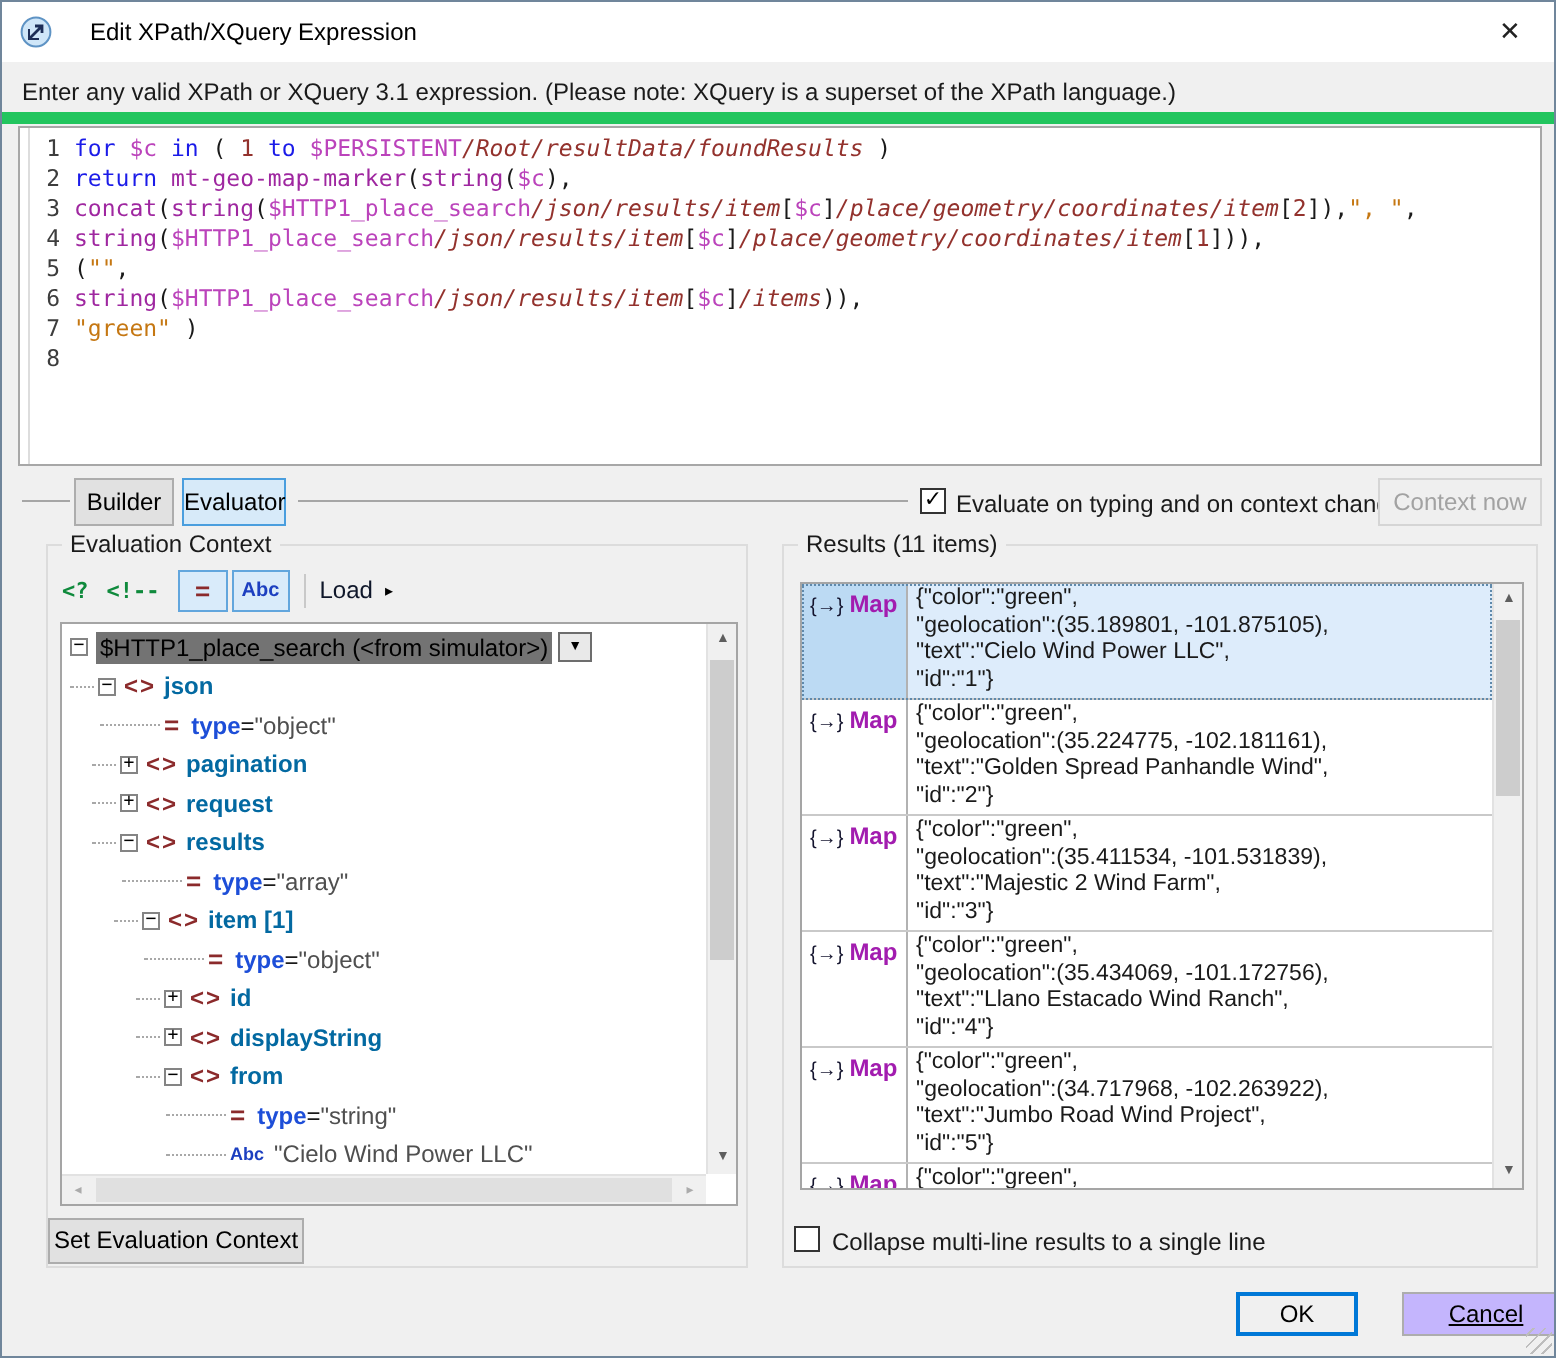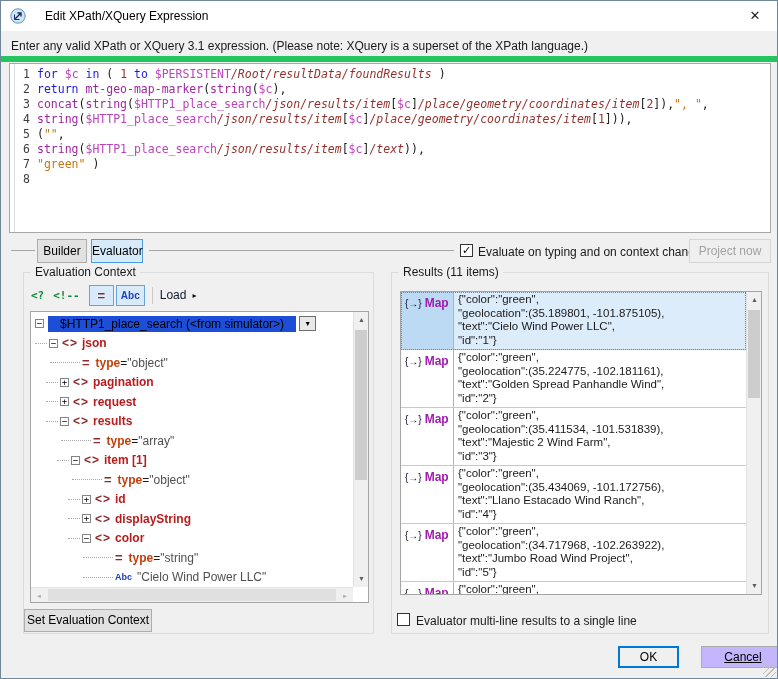--- a/index.html
+++ b/index.html
@@ -51,23 +51,23 @@
   
   .treebox { position:absolute; left:6px; top:38px; width:339px; height:292px; background:#fff; border:1px solid #a5a5a5; overflow:hidden; }
   .tree-rows { position:absolute; left:0; top:2px; right:15px; bottom:15px; overflow:hidden; }
   .tree-row { height:19.5px; display:flex; align-items:center; white-space:nowrap; font-size:12px; }
   .leader { display:inline-block; height:1px; border-top:1px dotted #a8a8a8; width:12px; flex:none; margin-right:2px; }
   .leader.long { width:30px; }
   .expander { flex:none; width:9px; height:9px; border:1px solid #848484; background:#fff; font-size:9px; line-height:7px; text-align:center; color:#000; margin-right:4px; font-family:"DejaVu Sans Mono",monospace; }
   .icon-el { flex:none; color:#8b2a2b; font-weight:bold; font-size:12px; margin-right:4px; letter-spacing:1px; }
   .icon-attr { flex:none; color:#8b2a2b; font-weight:bold; font-size:13px; margin-right:6px; }
   .icon-abc { flex:none; color:#1c3fc0; font-weight:bold; font-size:9px; margin-right:5px; }
-  .lbl-root { color:#000; background:#1d4ed8; padding:1px 12px; }
-  .lbl-element { color:#b91c1c; font-weight:bold; }
-  .lbl-attr { color:#c2410c; font-weight:bold; }
+  .lbl-root { color:#000; background:#737373; padding:1px 2px; }
+  .lbl-element { color:#0369a1; font-weight:bold; }
+  .lbl-attr { color:#1d4ed8; font-weight:bold; }
   .attr-eq { color:#1a1a1a; }
   .attr-val, .lbl-text { color:#4f4f4f; }
   .combo-btn { flex:none; width:17px; height:15px; margin-left:3px; border:1px solid #6d6d6d; background:#e9e9e9; font-size:7px; line-height:13px; text-align:center; color:#000; }
 
   
   .vscroll { position:absolute; right:0; top:0; width:15px; background:#f0f0f0; border-left:1px solid #e2e2e2; }
   .hscroll { position:absolute; left:0; bottom:0; right:15px; height:15px; background:#f0f0f0; border-top:1px solid #e2e2e2; }
   .sb-arrow { position:absolute; width:15px; height:16px; font-size:7px; text-align:center; line-height:16px; color:#5e5e5e; }
   .sb-arrow.pale { color:#ababab; }
   .sb-thumb { position:absolute; background:#cdcdcd; }
@@ -109,33 +109,33 @@
   <div class="instruction">Enter any valid XPath or XQuery 3.1 expression. (Please note: XQuery is a superset of the XPath language.)</div>
 
   <div class="editor">
     <div class="editor-margin"></div>
     <div id="code-lines">
         <div class="code-line"><span class="gutter">1</span><span class="seg-kw">for </span><span class="seg-var">$c</span><span class="seg-kw"> in </span><span class="seg-pun">( </span><span class="seg-num">1</span><span class="seg-kw"> to </span><span class="seg-var">$PERSISTENT</span><span class="seg-path">/Root/resultData/foundResults</span><span class="seg-pun"> )</span></div>
         <div class="code-line"><span class="gutter">2</span><span class="seg-kw">return </span><span class="seg-fn">mt-geo-map-marker</span><span class="seg-pun">(</span><span class="seg-fn">string</span><span class="seg-pun">(</span><span class="seg-var">$c</span><span class="seg-pun">),</span></div>
         <div class="code-line"><span class="gutter">3</span><span class="seg-fn">concat</span><span class="seg-pun">(</span><span class="seg-fn">string</span><span class="seg-pun">(</span><span class="seg-var">$HTTP1_place_search</span><span class="seg-path">/json/results/item</span><span class="seg-pun">[</span><span class="seg-var">$c</span><span class="seg-pun">]</span><span class="seg-path">/place/geometry/coordinates/item</span><span class="seg-pun">[</span><span class="seg-num">2</span><span class="seg-pun">]),</span><span class="seg-str">", "</span><span class="seg-pun">,</span></div>
         <div class="code-line"><span class="gutter">4</span><span class="seg-fn">string</span><span class="seg-pun">(</span><span class="seg-var">$HTTP1_place_search</span><span class="seg-path">/json/results/item</span><span class="seg-pun">[</span><span class="seg-var">$c</span><span class="seg-pun">]</span><span class="seg-path">/place/geometry/coordinates/item</span><span class="seg-pun">[</span><span class="seg-num">1</span><span class="seg-pun">])),</span></div>
         <div class="code-line"><span class="gutter">5</span><span class="seg-pun">(</span><span class="seg-str">""</span><span class="seg-pun">,</span></div>
-        <div class="code-line"><span class="gutter">6</span><span class="seg-fn">string</span><span class="seg-pun">(</span><span class="seg-var">$HTTP1_place_search</span><span class="seg-path">/json/results/item</span><span class="seg-pun">[</span><span class="seg-var">$c</span><span class="seg-pun">]</span><span class="seg-path">/text</span><span class="seg-pun">)),</span></div>
+        <div class="code-line"><span class="gutter">6</span><span class="seg-fn">string</span><span class="seg-pun">(</span><span class="seg-var">$HTTP1_place_search</span><span class="seg-path">/json/results/item</span><span class="seg-pun">[</span><span class="seg-var">$c</span><span class="seg-pun">]</span><span class="seg-path">/items</span><span class="seg-pun">)),</span></div>
         <div class="code-line"><span class="gutter">7</span><span class="seg-str">"green"</span><span class="seg-pun"> )</span></div>
         <div class="code-line"><span class="gutter">8</span></div>
       </div>
   </div>
 
   <div class="hrule" style="left:10px; top:249px; width:24px;"></div>
   <div class="btn btn-builder">Builder</div>
   <div class="btn btn-evaluator">Evaluator</div>
   <div class="hrule" style="left:148px; top:249px; width:305px;"></div>
   <div class="chk" style="left:459px; top:243px;">✓</div>
   <div class="chk-label" style="left:477px; top:244px;">Evaluate on typing and on context change</div>
-  <div class="btn btn-evalnow">Project now</div>
+  <div class="btn btn-evalnow">Context now</div>
 
   <div class="groupbox group-left">
     <span class="group-label">Evaluation Context</span>
 
     <div class="ec-toolbar">
       <span class="tb-glyph">&lt;?</span>
       <span class="tb-glyph">&lt;!--</span>
       <span class="tb-toggle">
           <span class="tb-eq">=</span>
         </span>
@@ -214,21 +214,21 @@
           <div class="tree-row" style="padding-left: 37px;">
             <span class="leader"></span>
             <span class="expander">+</span>
             <span class="icon-el">&lt;&gt;</span>
             <span class="lbl lbl-element">displayString</span>
           </div>
           <div class="tree-row" style="padding-left: 37px;">
             <span class="leader"></span>
             <span class="expander">−</span>
             <span class="icon-el">&lt;&gt;</span>
-            <span class="lbl lbl-element">color</span>
+            <span class="lbl lbl-element">from</span>
           </div>
           <div class="tree-row" style="padding-left: 52px;">
             <span class="leader long"></span>
             <span class="icon-attr">=</span>
             <span class="lbl lbl-attr">type</span>
             <span class="attr-eq"> = </span>
             <span class="attr-val">"string"</span>
           </div>
           <div class="tree-row" style="padding-left: 52px;">
             <span class="leader long"></span>
@@ -310,19 +310,19 @@
         </div>
       <div class="vscroll" style="top:0; bottom:0;">
         <div class="sb-arrow" style="top:0;">▲</div>
         <div class="sb-thumb" style="left:1px; right:1px; top:18px; height:88px;"></div>
         <div class="sb-arrow" style="bottom:0;">▼</div>
       </div>
     </div>
   </div>
 
   <div class="chk" style="left:396px; top:612px;"></div>
-  <div class="chk-label" style="left:415px; top:613px;">Evaluator multi-line results to a single line</div>
+  <div class="chk-label" style="left:415px; top:613px;">Collapse multi-line results to a single line</div>
 
   <div class="btn btn-ok">OK</div>
   <div class="btn btn-cancel">Cancel</div>
   <div class="grip"></div>
 
 </div>
 
 </body></html>

